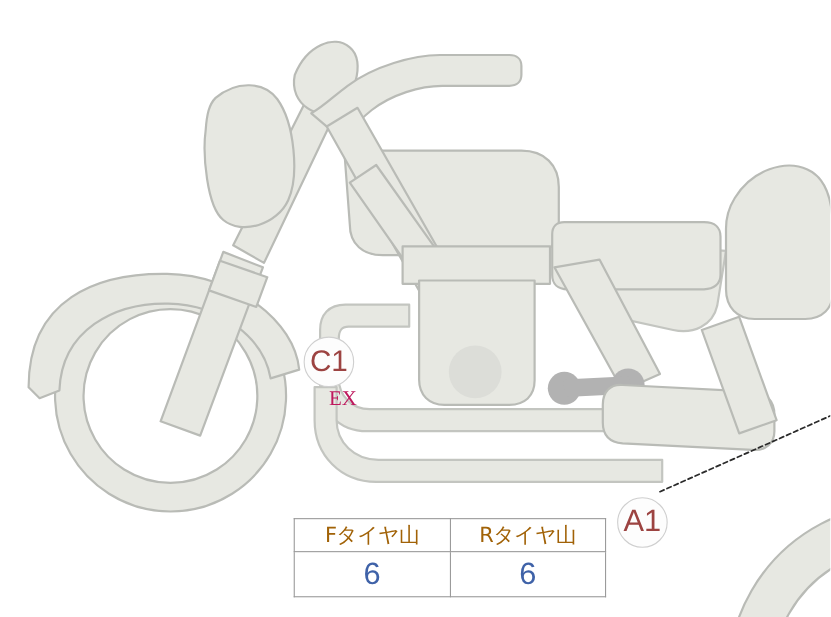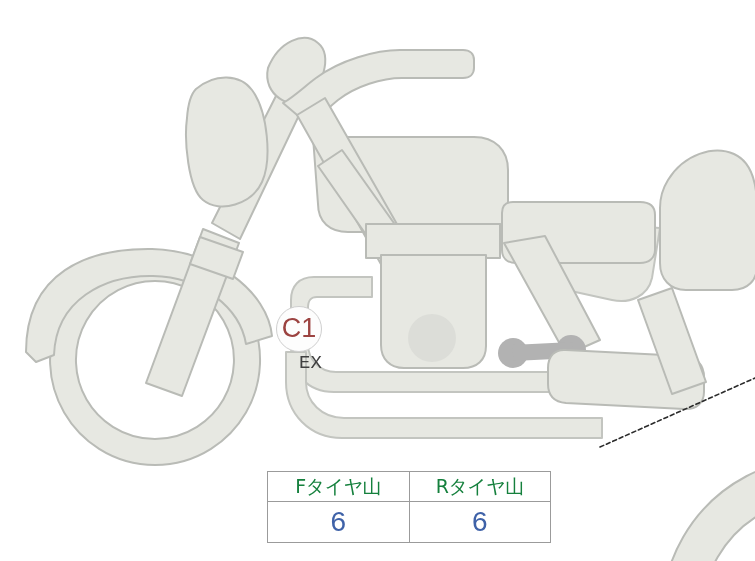--- a/index.html
+++ b/index.html
@@ -47,23 +47,23 @@
     color: #9c4341;
     font-family: "Liberation Sans", "DejaVu Sans", sans-serif;
     letter-spacing: 0px;
     position: relative;
     top: -1px;
   }
   .marker-label {
     position: absolute;
     z-index: 20;
     font-size: 19px;
-    color: #404040;
+    color: #be185d;
     white-space: nowrap;
-    font-family: Liberation Mono, monospace;
+    font-family: Liberation Serif, serif;
   }
 
   #marker-c1 { left: 276px; top: 306px; }
   #marker-c1 .marker-code { font-size: 27px; }
   #label-c1 { left: 299px; top: 352px; font-size: 19px; }
 
   #marker-a1 { left: 561px; top: 452px; }
   #label-a1  { left: 592px; top: 500px; font-size: 21px; }
 
   
@@ -79,21 +79,21 @@
   }
   #tire-table td {
     border: 1.2px solid #9b9b9b;
     text-align: center;
     background: #ffffff;
     padding: 0;
   }
   #tire-table td.hd {
     height: 29px;
     font-size: 19px;
-    color: #15803d;
+    color: #a16207;
     font-family: "DejaVu Sans", "Liberation Sans", sans-serif;
     letter-spacing: -0.5px;
   }
   #tire-table td.val {
     height: 40px;
     font-size: 28px;
     color: #3f62a8;
     font-family: "Liberation Sans", "DejaVu Sans", sans-serif;
     vertical-align: middle;
   }
@@ -303,20 +303,23 @@
     <g>
       <line x1="600" y1="447" x2="755" y2="378" stroke="#2b2b2b" stroke-width="1.6" stroke-dasharray="4 3" stroke-linecap="round"></line>
     </g>
   </svg>
 
   <div class="marker" id="marker-c1">
     <span class="marker-code">C1</span>
   </div>
   <div class="marker-label" id="label-c1">EX</div>
 
+  <div class="marker" id="marker-a1">
+    <span class="marker-code">A1</span>
+  </div>
 
   <table id="tire-table">
     <tbody>
       <tr>
         <td class="hd">Fタイヤ山</td>
         <td class="hd">Rタイヤ山</td>
       </tr>
       <tr>
         <td class="val">6</td>
         <td class="val">6</td>

